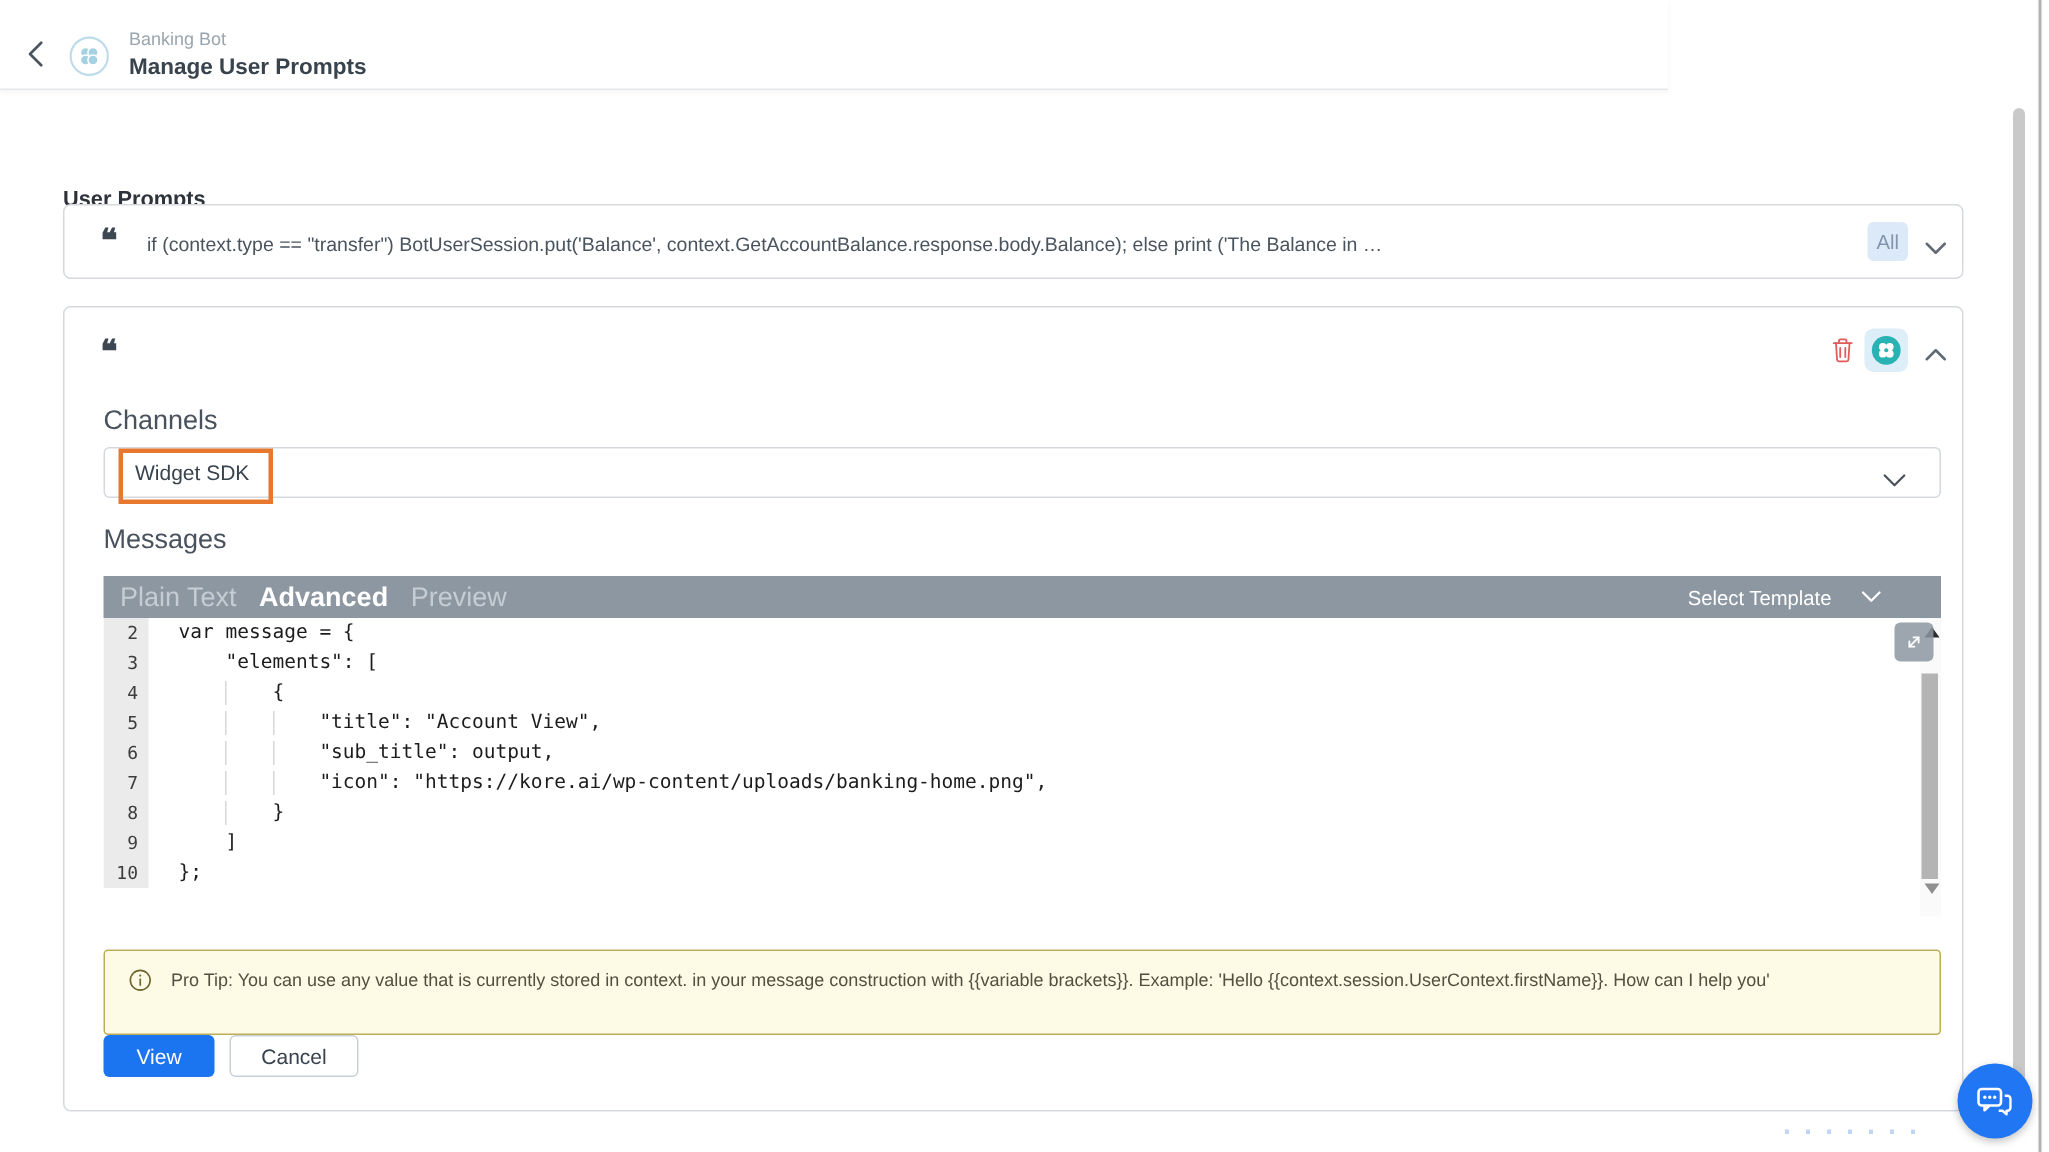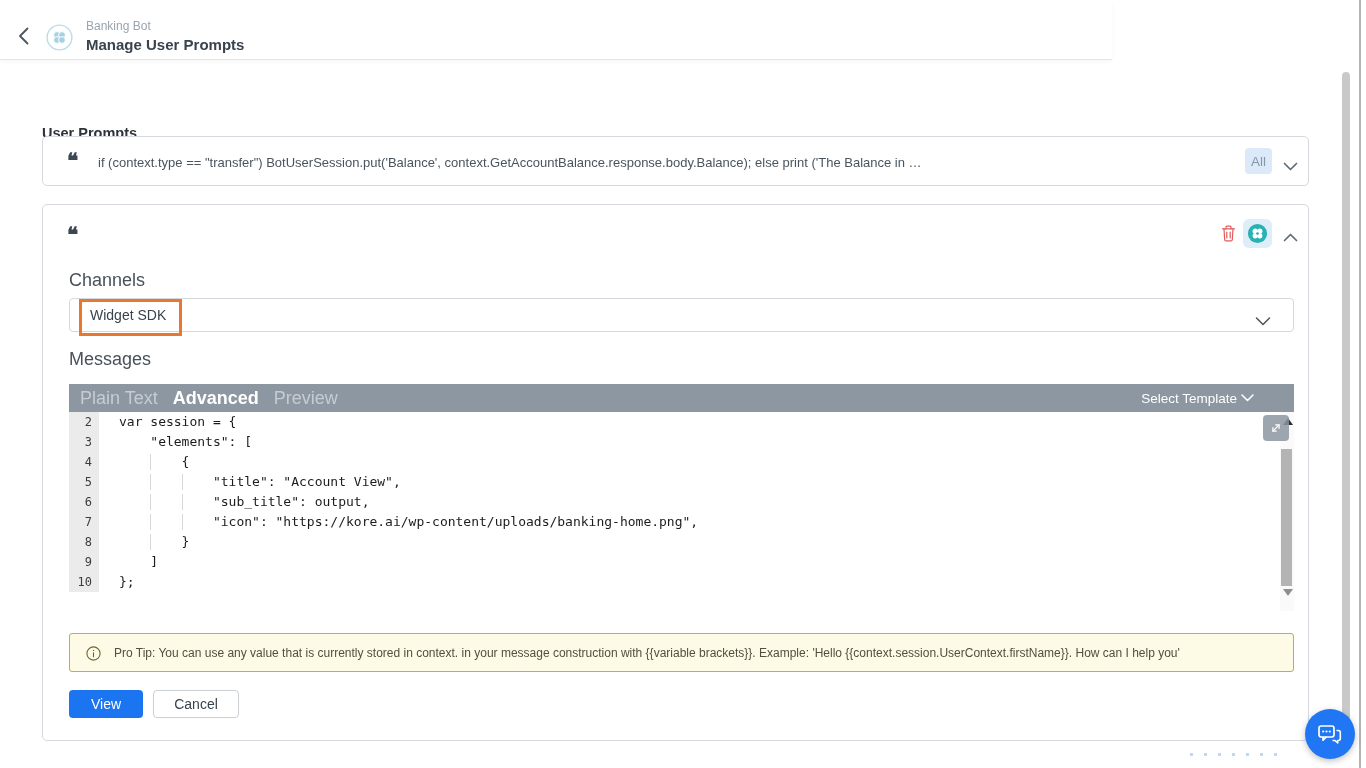--- a/index.html
+++ b/index.html
@@ -68,21 +68,21 @@
 
   
   .editor { position:absolute; left:26px; top:179px; width:1225px; height:227px; }
   .ed-toolbar {
     position:absolute; left:0; top:0; width:100%; height:28px; background:#8c97a2;
     display:flex; align-items:center; padding-left:11px; gap:15px;
   }
   .ed-tab { font-size:18px; color:#c6ccd3; cursor:pointer; }
   .ed-tab.active { color:#fff; font-weight:700; }
   .ed-template {
-    position:absolute; right:40px; top:0; height:28px; display:flex; align-items:center; gap:4px;
+    position:absolute; right:40px; top:0; height:28px; display:flex; align-items:center; gap:20px;
     color:#fff; font-size:13.5px; cursor:pointer;
   }
   .ed-body {
     position:absolute; left:0; top:28px; width:100%; height:199px; background:#fff;
     overflow:hidden; cursor:text;
   }
   .cm-row { display:flex; height:20px; line-height:20px; }
   .cm-row.active { background:#ececec; }
   .cm-row.active .cm-gutter-cell { background:#dedede; }
   .cm-gutter-cell {
@@ -100,21 +100,21 @@
     background:rgba(140,150,160,.85); display:flex; align-items:center; justify-content:center;
     cursor:pointer; z-index:3;
   }
   .ed-vscroll { position:absolute; right:0; top:28px; width:14px; height:199px; background:#fafafa; }
   .ed-vs-up { position:absolute; left:3px; top:6px; width:0; height:0; border-left:5px solid transparent; border-right:5px solid transparent; border-bottom:7px solid #2b2b2b; cursor:pointer; }
   .ed-vs-thumb { position:absolute; left:1px; top:37px; width:11px; height:137px; background:#b4b4b4; cursor:pointer; }
   .ed-vs-down { position:absolute; left:3px; top:177px; width:0; height:0; border-left:5px solid transparent; border-right:5px solid transparent; border-top:7px solid #8f8f8f; cursor:pointer; }
 
   
   .protip {
-    position:absolute; left:26px; top:428px; width:1225px; height:39px;
+    position:absolute; left:26px; top:428px; width:1225px; height:57px;
     background:#fdfae6; border:1px solid #bcae57; border-radius:3px;
   }
   .protip-icon { position:absolute; left:16px; top:12px; width:15px; height:15px; color:#6e6530; }
   .protip-text { position:absolute; left:44px; top:0; right:10px; line-height:38px; font-size:12px; color:#52503e; white-space:nowrap; overflow:hidden; }
 
   
   .btn-save {
     position:absolute; left:26px; top:485px; width:74px; height:28px; background:#1b74f0;
     border:none; border-radius:4px; color:#fff; font-size:14px; font-family:"Liberation Sans", sans-serif; cursor:pointer;
   }
@@ -224,21 +224,21 @@
           <span>Select Template</span>
           <svg width="13" height="8" viewBox="0 0 13 8">
               <path d="M1 1l5.5 5.5L12 1" fill="none" stroke="#fff" stroke-width="1.5" stroke-linecap="round" stroke-linejoin="round"></path>
             </svg>
         </span>
       </div>
       <div class="ed-body">
         <div>
             <div class="cm-row">
               <div class="cm-gutter-cell">2</div>
-              <div class="cm-code"><span>var session = {</span></div>
+              <div class="cm-code"><span>var message = {</span></div>
             </div>
             <div class="cm-row">
               <div class="cm-gutter-cell">3</div>
               <div class="cm-code"><span>    "elements": [</span></div>
             </div>
             <div class="cm-row">
               <div class="cm-gutter-cell">4</div>
               <div class="cm-code"><span class="cm-guide" style="left: calc(4ch + 20px);"></span><span>        {</span></div>
             </div>
             <div class="cm-row">

